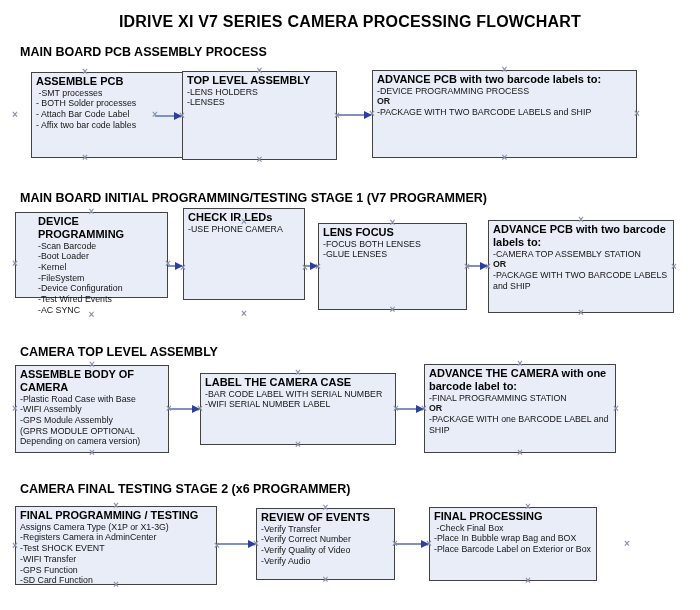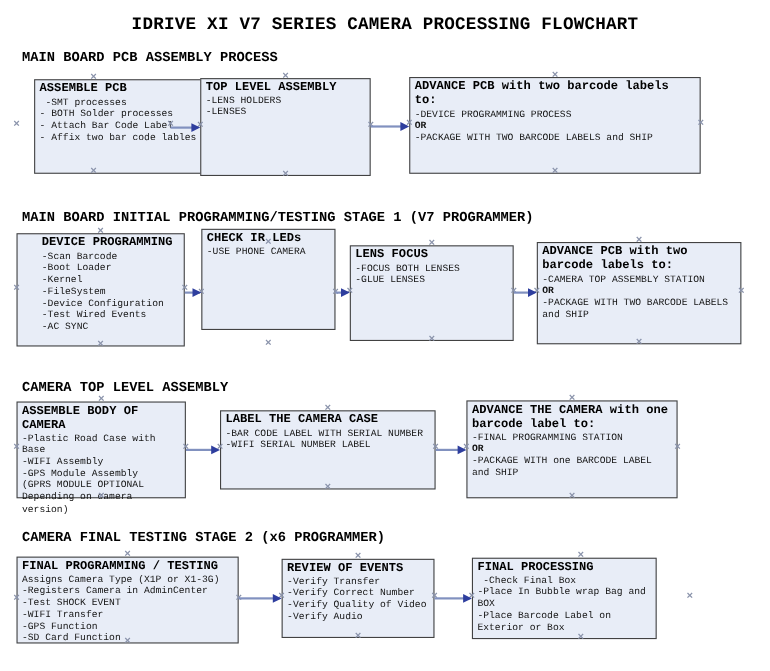--- a/index.html
+++ b/index.html
@@ -1,17 +1,17 @@
 <!DOCTYPE html>
 <html><head>
 <meta charset="utf-8">
 <style>
   html,body{margin:0;padding:0;background:#ffffff;}
   .canvas{position:relative;width:700px;height:610px;background:#ffffff;
-          font-family:Liberation Mono, monospace;overflow:hidden;}
+          font-family:Liberation Sans, sans-serif;overflow:hidden;}
   .page-title{position:absolute;top:13px;left:0;width:100%;text-align:center;
               font-size:16px;font-weight:bold;color:#000;letter-spacing:.2px;}
   .section-heading{position:absolute;font-size:12.5px;font-weight:bold;color:#000;white-space:nowrap;}
   .flow-box{position:absolute;background:#e8edf7;border:1.5px solid #424242;
             box-sizing:border-box;padding:2px 4px;}
   .box-title{font-size:11px;font-weight:bold;line-height:1.16;color:#000;}
   .box-line{font-size:8.8px;line-height:1.22;color:#141414;white-space:pre-wrap;}
   .box-line.bold{font-weight:bold;}
   .cp{position:absolute;transform:translate(-50%,-55%);font-size:10px;font-weight:bold;
       color:#8a93ab;line-height:1;pointer-events:none;}
@@ -56,21 +56,21 @@
       <div class="box-line">-PACKAGE WITH TWO BARCODE LABELS and SHIP</div>
     </div>
     <div class="cp" style="left: 504.5px; top: 70px;">×</div>
     <div class="cp" style="left: 504.5px; top: 158px;">×</div>
     <div class="cp" style="left: 372px; top: 114px;">×</div>
     <div class="cp" style="left: 637px; top: 114px;">×</div>
     <div class="arrow-line" style="left: 155px; top: 115px; width: 25px;"></div>
     <div class="arrow-head" style="left: 174px; top: 111.5px;"></div>
     <div class="arrow-line" style="left: 337px; top: 114px; width: 33px;"></div>
     <div class="arrow-head" style="left: 364px; top: 110.5px;"></div>
-    <div class="flow-box" style="left: 15px; top: 212px; width: 153px; height: 103px; padding-left: 22px;">
+    <div class="flow-box" style="left: 15px; top: 212px; width: 153px; height: 86px; padding-left: 22px;">
       <div class="box-title">DEVICE PROGRAMMING</div>
       <div class="box-line">-Scan Barcode</div>
       <div class="box-line">-Boot Loader</div>
       <div class="box-line">-Kernel</div>
       <div class="box-line">-FileSystem</div>
       <div class="box-line">-Device Configuration</div>
       <div class="box-line">-Test Wired Events</div>
       <div class="box-line">-AC SYNC</div>
     </div>
     <div class="cp" style="left: 91.5px; top: 212px;">×</div>

